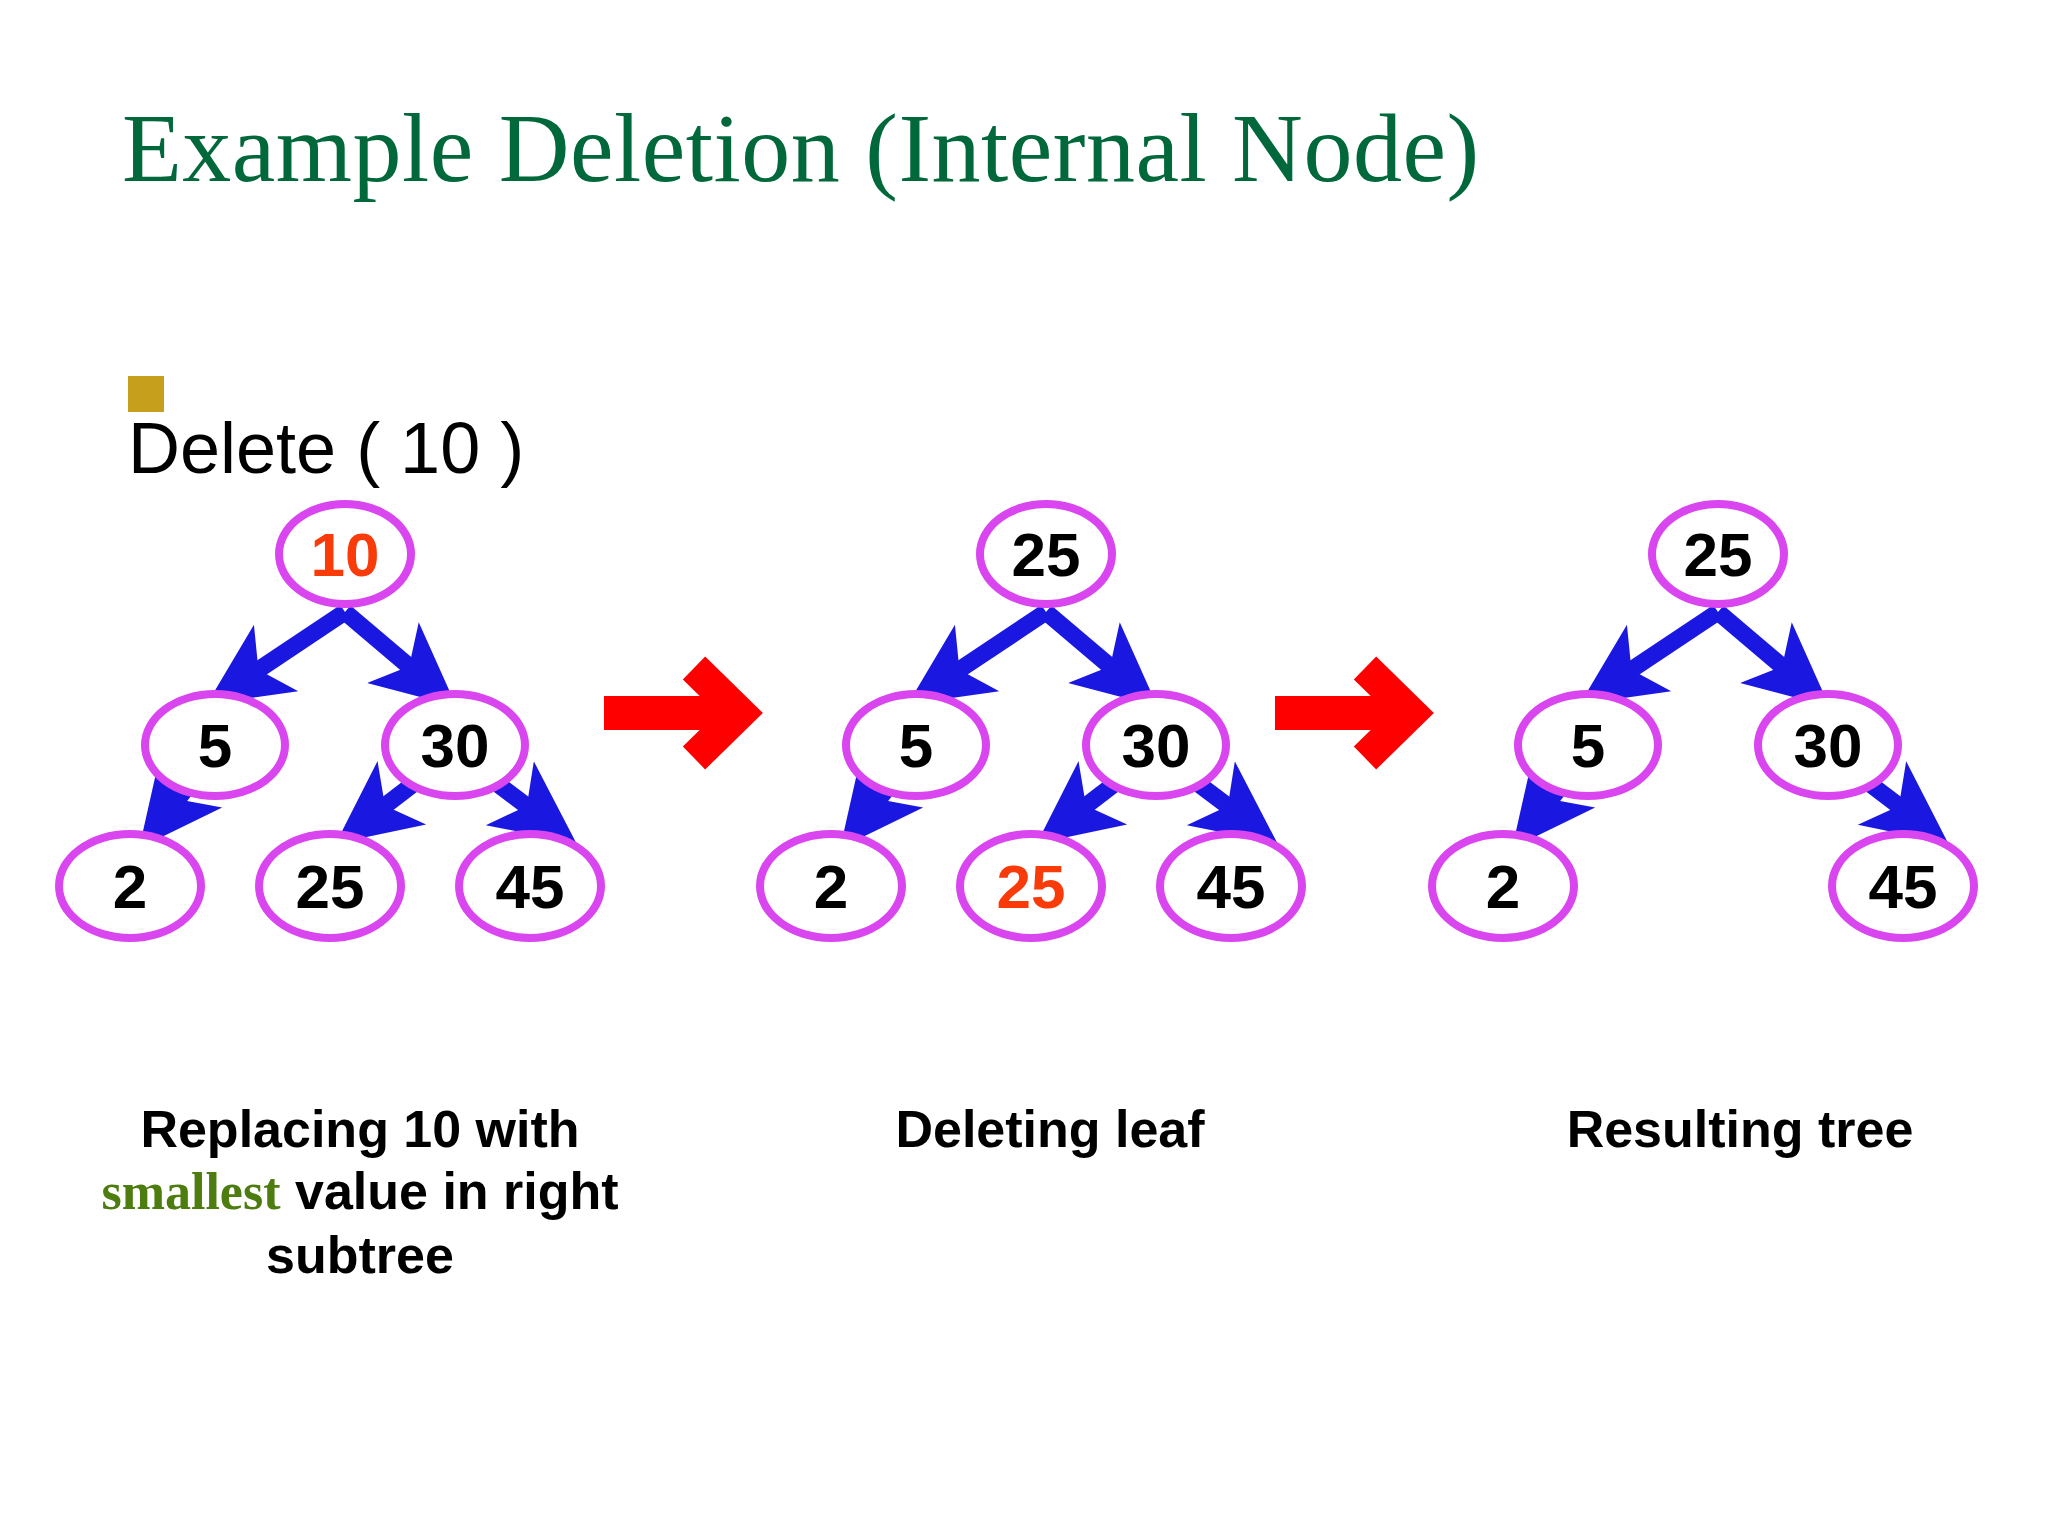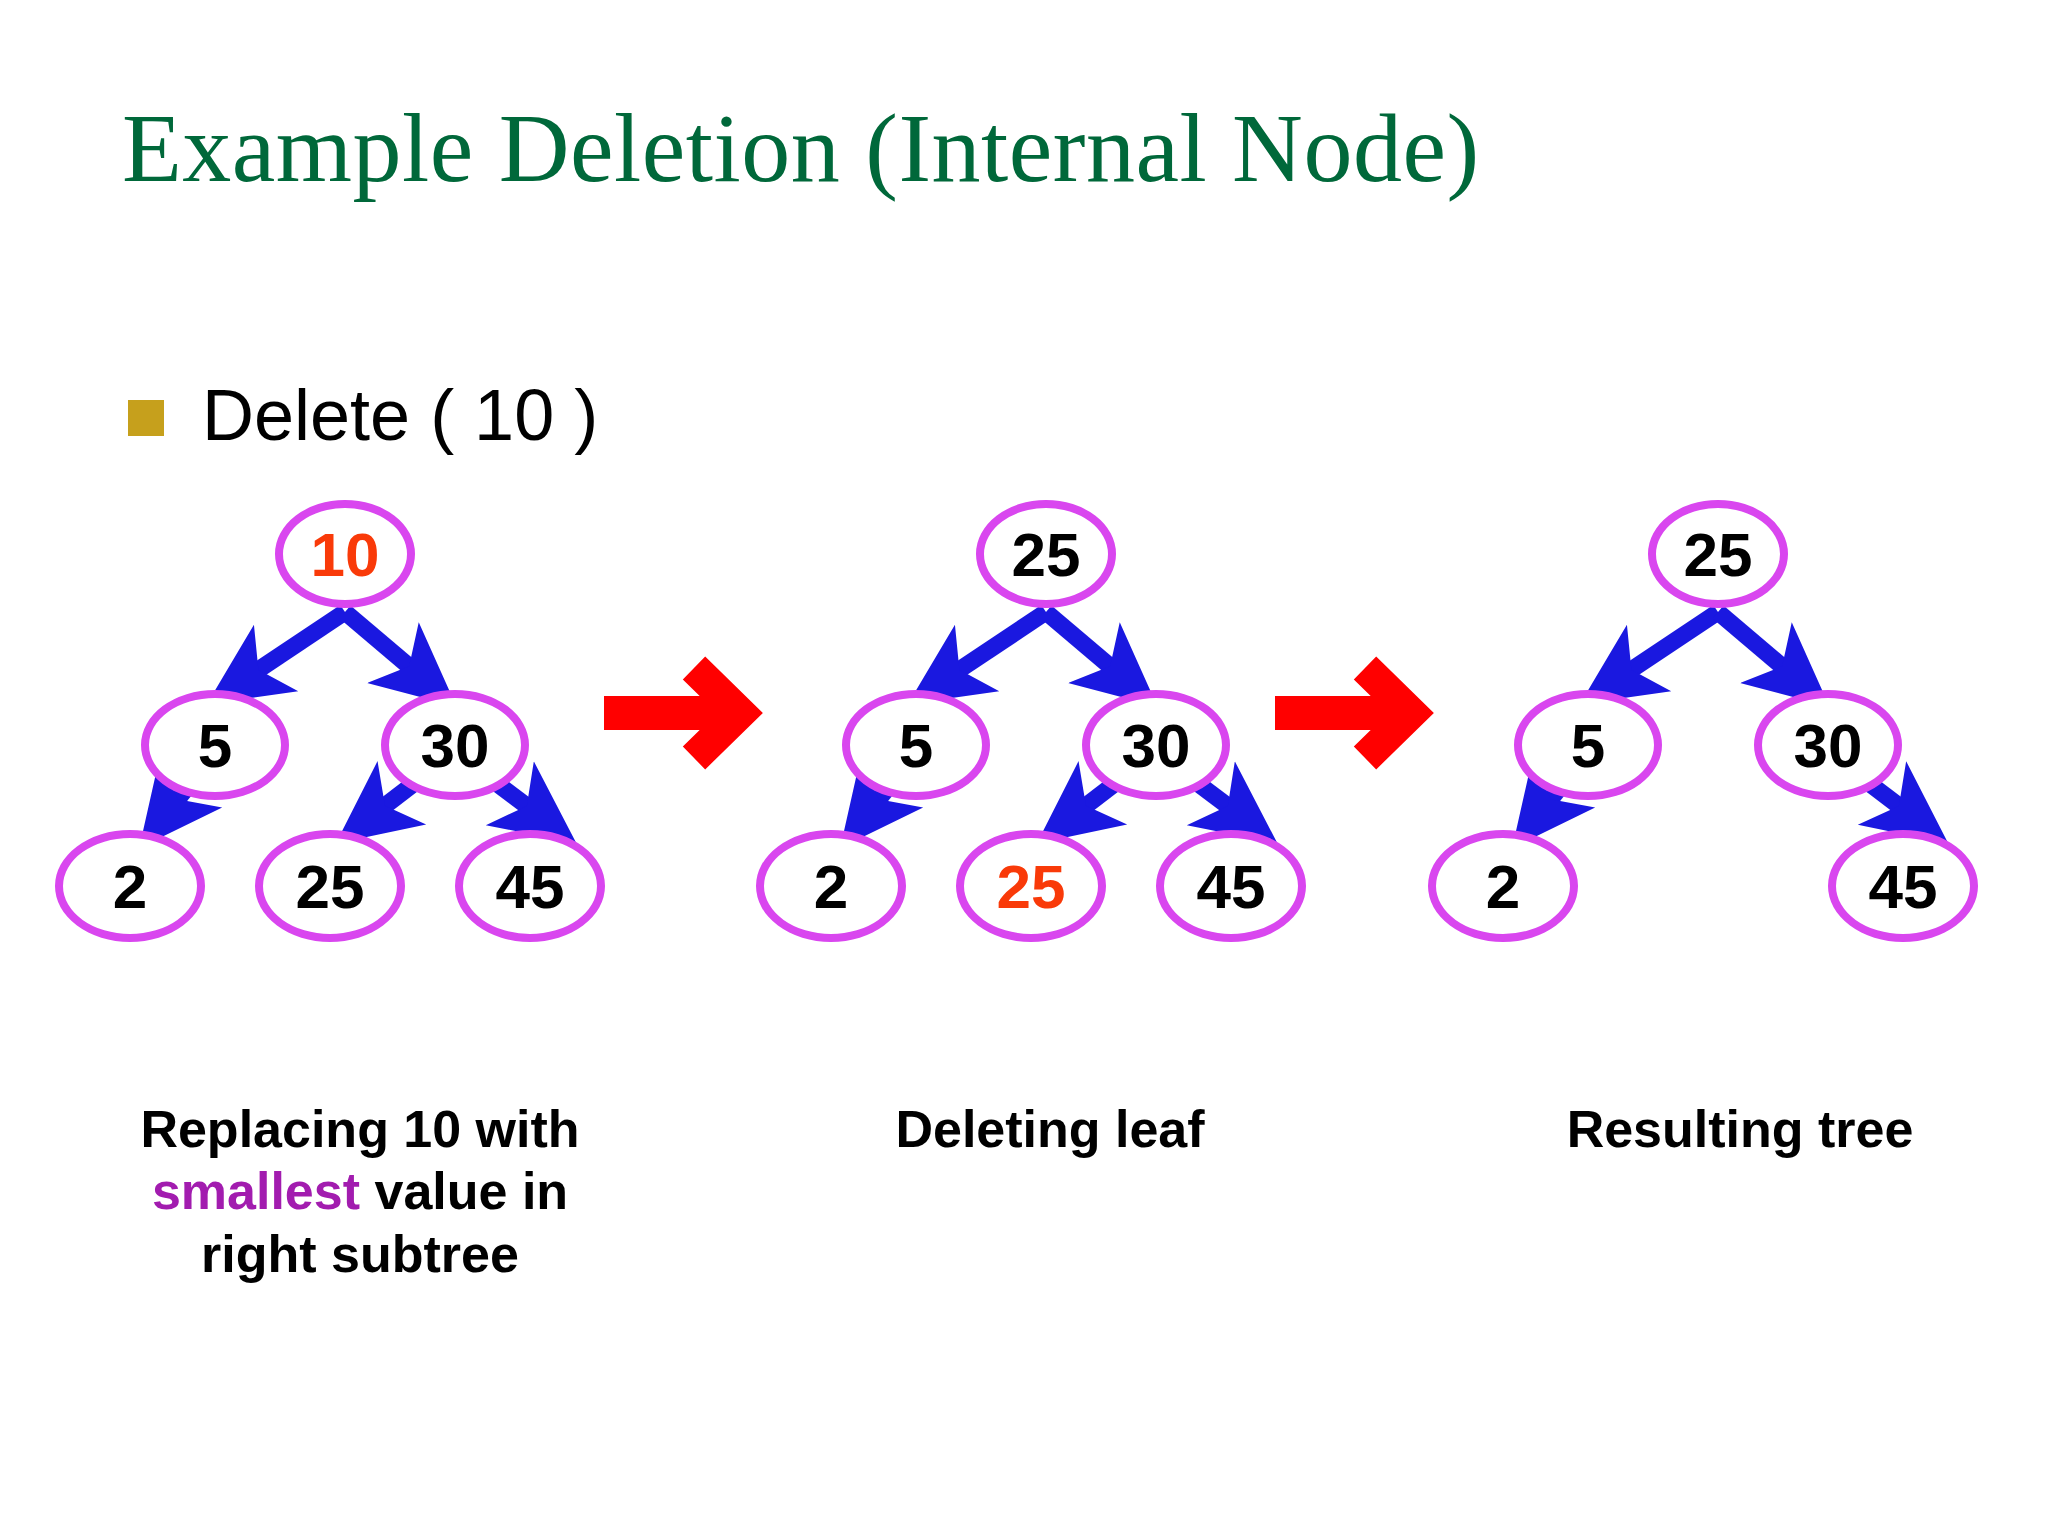--- a/index.html
+++ b/index.html
@@ -6,21 +6,21 @@
   body{width:2048px;height:1536px;overflow:hidden;font-family:"Liberation Sans",sans-serif;}
   #slide{position:relative;width:2048px;height:1536px;background:#ffffff;}
 
   #title{
     position:absolute; left:122px; top:58px; width:1800px;
     font-family:"Liberation Serif",serif;
     font-size:98px; line-height:1.12; font-weight:400;
     color:#00683a; white-space:nowrap; letter-spacing:0.5px;margin-top:36px;
   }
 
-  #bullet-row{position:absolute; left:128px; top:370px; height:90px; display:flex; align-items:center;}
+  #bullet-row{position:absolute; left:128px; top:370px; height:90px; display:flex; align-items:flex-start;flex-direction:column;}
   #bullet-square{width:36px;height:36px;background:#c6a01c;margin-right:38px;flex:0 0 auto;margin-top:6px;}
   #bullet-text{font-size:72px;font-weight:400;color:#000000;line-height:1;font-family:"Liberation Sans",sans-serif;}
 
   .tree{position:absolute; top:0; left:0;}
 
   .node{
     position:absolute;
     border:8px solid #d946ef;
     background:#ffffff;
     border-radius:50%;
@@ -40,21 +40,21 @@
 
   .caption{
     position:absolute;
     text-align:center;
     font-family:"Liberation Sans",sans-serif;
     font-weight:bold;
     font-size:52px;
     line-height:1.20;
     color:#000000;
   }
-  .caption .em{color:#a21caf;}
+  .caption .em{color:#4d7c0f;font-family:Liberation Serif, serif;}
 </style>
 </head>
 <body>
 
 <div id="slide">
 
   <div id="title">Example Deletion (Internal Node)</div>
 
   <div id="bullet-row">
     <div id="bullet-square"></div>

